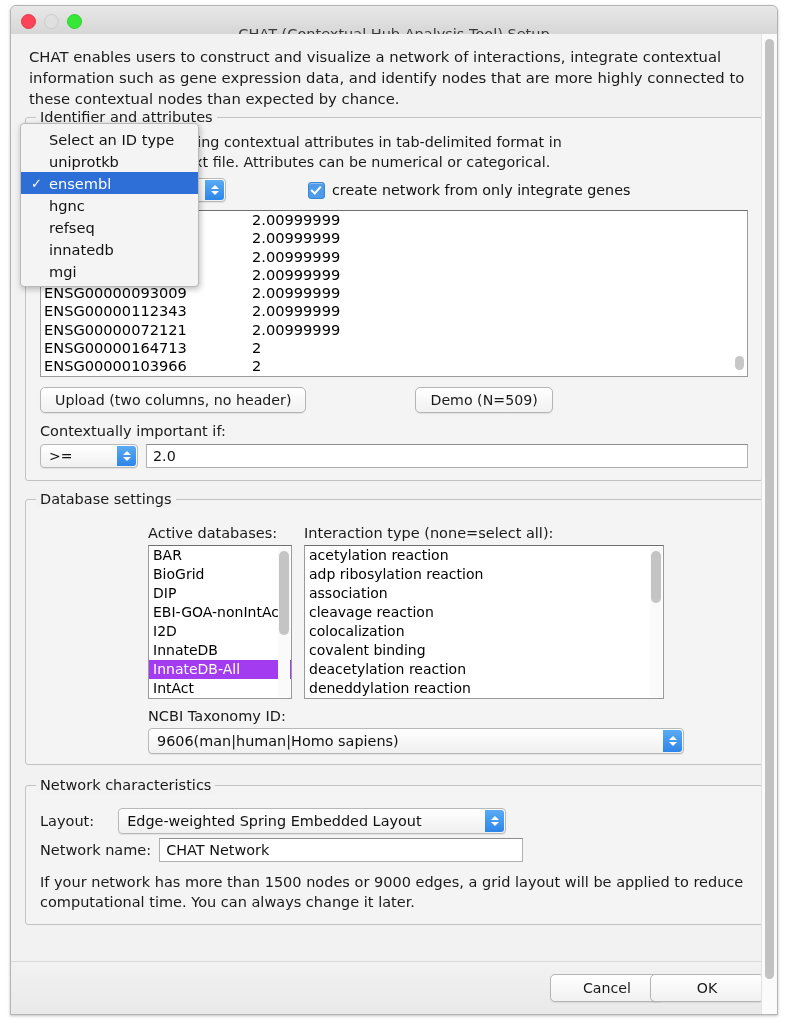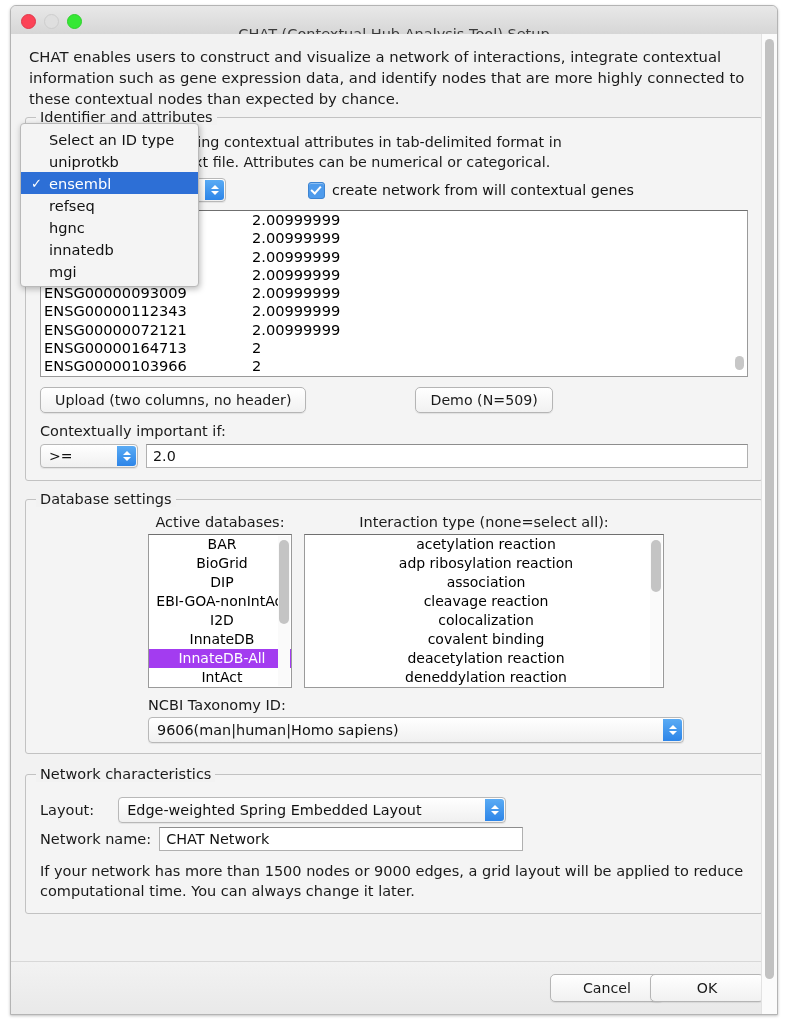--- a/index.html
+++ b/index.html
@@ -94,21 +94,21 @@
     padding:0 14px;box-shadow:0 1px 1px rgba(0,0,0,.08);
   }
   .ctxlabel{font-size:14.5px;color:#1a1a1a;margin:10px 4px 5px 4px;}
   .ctxrow{display:flex;align-items:center;margin:0 4px 2px 4px;}
   .opcombo{width:62px;}
   .valinput{
     flex:1;height:22px;margin-left:8px;background:#fff;border:1px solid #b0b0b0;
     border-top-color:#8d8d8d;font-size:14.3px;color:#111;display:flex;align-items:center;padding:0 6px;
   }
   
-  .dbcols{display:flex;margin-top:2px;text-align:center;}
+  .dbcols{display:flex;margin-top:13px;}
   .dbcol-left{margin-left:112px;}
   .collabel{font-size:14.5px;color:#1a1a1a;margin-bottom:4px;}
   .listbox{
     position:relative;background:#fff;border:1px solid #9a9a9a;border-top-color:#6f6f6f;
     overflow:hidden;
   }
   .lb-db{width:142px;height:152px;}
   .lb-it{width:358px;height:152px;}
   .litem{font-size:14px;color:#000;line-height:19px;padding-left:4px;white-space:nowrap;}
   .litem.sel{background:#a33cf0;color:#fff;}
@@ -184,21 +184,21 @@
       <div class="idrow">
         <div class="combo idcombo">
           <span>ensembl</span>
           <span class="arrowbox">
               <i class="up"></i>
               <i class="dn"></i>
             </span>
         </div>
         <div class="chk">
           <span class="checkbox"></span>
-          <span>create network from will contextual genes</span>
+          <span>create network from only integrate genes</span>
         </div>
       </div>
 
       <div class="genebox">
         <div id="gene-rows">
             <div class="generow">
               <span class="gid"></span>
               <span>2.00999999</span>
             </div>
             <div class="generow">
@@ -349,26 +349,26 @@
           <span>Select an ID type</span>
         </div>
         <div class="pitem">
           <span>uniprotkb</span>
         </div>
         <div class="pitem sel" style="background: rgb(45, 111, 214);">
           <span class="tick">✓</span>
           <span>ensembl</span>
         </div>
         <div class="pitem">
+          <span>hgnc</span>
+        </div>
+        <div class="pitem">
           <span>refseq</span>
         </div>
         <div class="pitem">
-          <span>hgnc</span>
-        </div>
-        <div class="pitem">
           <span>innatedb</span>
         </div>
         <div class="pitem">
           <span>mgi</span>
         </div>
       </div>
   </div>
 
 </div>
 

